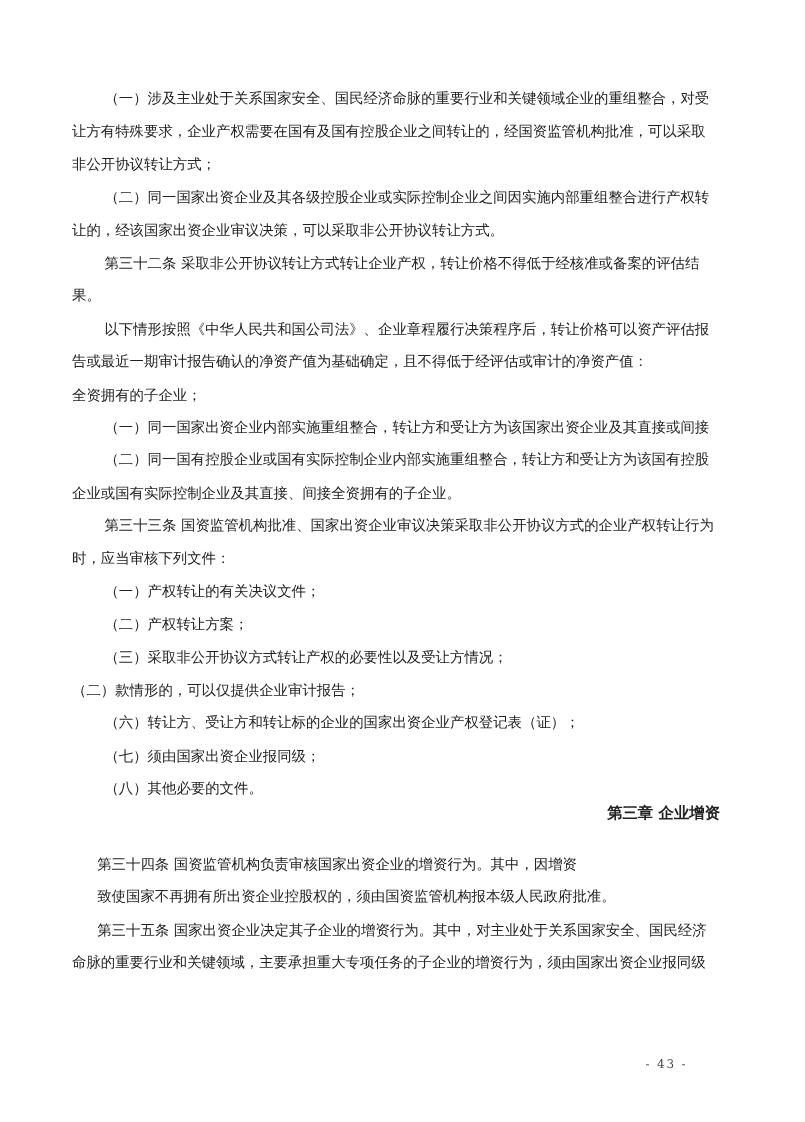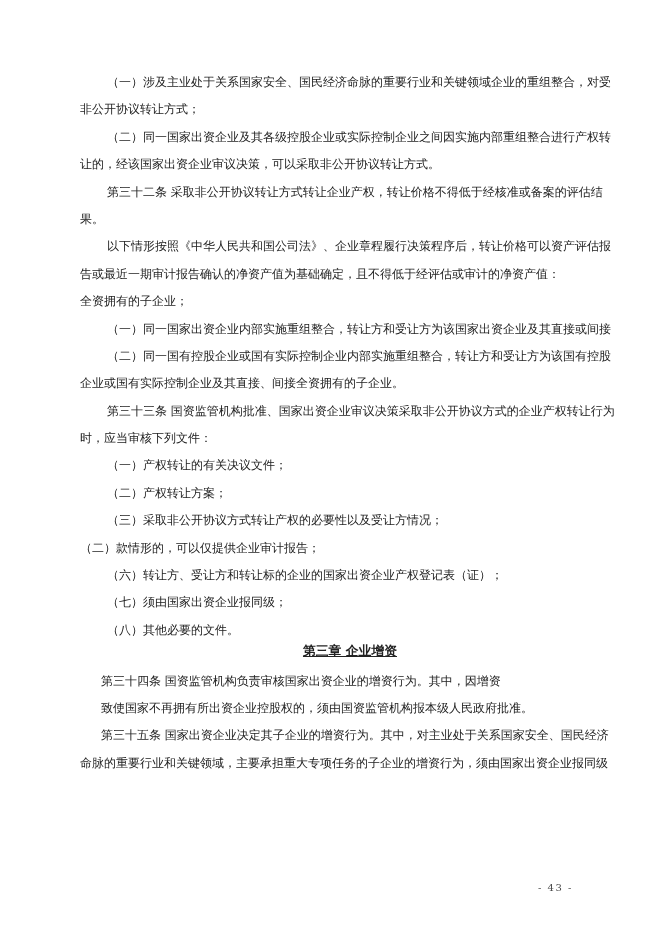--- a/index.html
+++ b/index.html
@@ -8,58 +8,58 @@
     width: 671px;
     height: 935px;
     margin: 0 auto;
     background: #ffffff;
     overflow: hidden;
     font-family: "DejaVu Serif", "Liberation Serif", serif;
     color: #222222;
   }
   .text-block {
     position: absolute;
-    left: 80px;
+    left: 60px;
     top: 69px;
     width: 540px;
     font-size: 12px;
   }
   .line {
     height: 27.4px;
     line-height: 27.4px;
     white-space: nowrap;
   }
   .flush     { text-indent: 0; }
   .indent    { text-indent: 27px; }
   .indent-sm { text-indent: 21px; }
   .chapter {
-    text-align: center;
+    text-align: right;
     text-indent: 0;
     font-weight: bold;
     font-size: 12.8px;
     margin-top: -7px;
-    margin-bottom: 3px;
-    text-decoration: underline;
+    margin-bottom: 15px;
   }
   .page-number {
     position: absolute;
     left: 538px;
     top: 882px;
     font-size: 10px;
     letter-spacing: 1.5px;
     color: #4a4a4a;
     white-space: nowrap;
   }
 </style>
 </head>
 <body>
 
 <div class="page">
   <div class="text-block" id="text-block">
       <div class="line indent">（一）涉及主业处于关系国家安全、国民经济命脉的重要行业和关键领域企业的重组整合，对受</div>
+      <div class="line flush">让方有特殊要求，企业产权需要在国有及国有控股企业之间转让的，经国资监管机构批准，可以采取</div>
       <div class="line flush">非公开协议转让方式；</div>
       <div class="line indent">（二）同一国家出资企业及其各级控股企业或实际控制企业之间因实施内部重组整合进行产权转</div>
       <div class="line flush">让的，经该国家出资企业审议决策，可以采取非公开协议转让方式。</div>
       <div class="line indent">第三十二条 采取非公开协议转让方式转让企业产权，转让价格不得低于经核准或备案的评估结</div>
       <div class="line flush">果。</div>
       <div class="line indent">以下情形按照《中华人民共和国公司法》、企业章程履行决策程序后，转让价格可以资产评估报</div>
       <div class="line flush">告或最近一期审计报告确认的净资产值为基础确定，且不得低于经评估或审计的净资产值：</div>
       <div class="line flush">全资拥有的子企业；</div>
       <div class="line indent">（一）同一国家出资企业内部实施重组整合，转让方和受让方为该国家出资企业及其直接或间接</div>
       <div class="line indent">（二）同一国有控股企业或国有实际控制企业内部实施重组整合，转让方和受让方为该国有控股</div>

